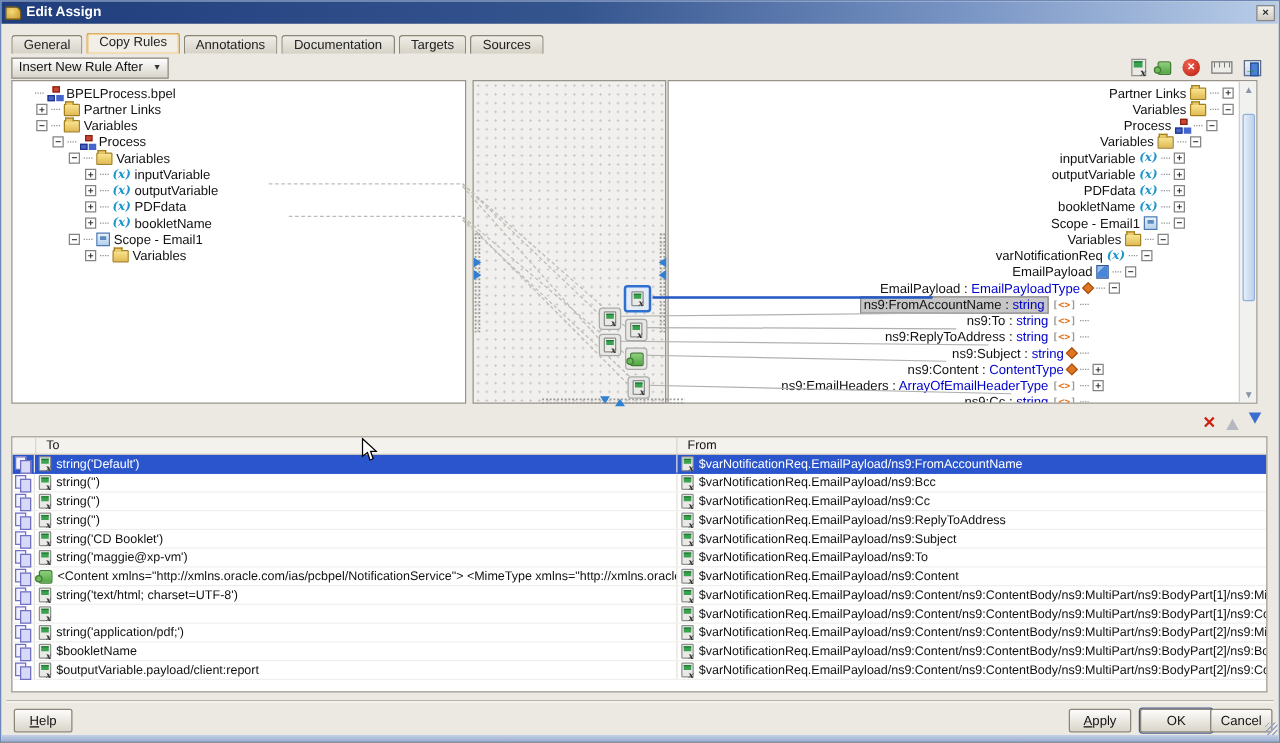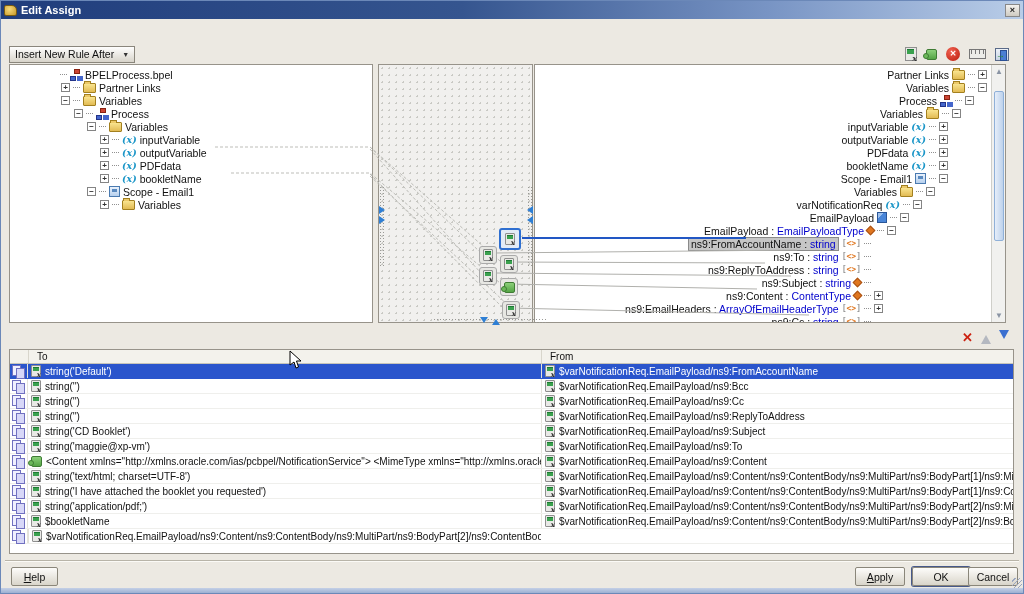--- a/index.html
+++ b/index.html
@@ -24,21 +24,21 @@
 
   
   .rulebar{position:absolute;left:8px;top:44px;width:1008px;height:18px;display:flex;align-items:center;}
   .dropdown{display:inline-flex;align-items:center;gap:8px;height:17px;padding:0 5px;
     background:linear-gradient(#fefefe,#d8d4ca);border:1px solid #8a867c;font-size:10.5px;color:#111;}
   .dd-arrow{font-size:7px;color:#333;}
   .rb-icons{margin-left:auto;display:flex;gap:9px;align-items:center;padding-right:8px;}
 
   
   .panel{position:absolute;background:#fff;border:1px solid #97938a;}
-  .p-left{left:8px;top:63px;width:364px;height:259px;overflow:hidden;padding-left:32px;}
+  .p-left{left:8px;top:63px;width:364px;height:259px;overflow:hidden;}
   .p-canvas{left:377px;top:63px;width:155px;height:259px;background-color:#f1f0ee;
     background-image:radial-gradient(#c9c9c4 1px,transparent 1px);background-size:7px 7px;overflow:hidden;}
   .p-right{left:533px;top:63px;width:472px;height:259px;overflow:hidden;}
 
   .tree{padding-top:3px;}
   .trow{display:flex;align-items:center;height:13px;gap:3px;font-size:10.5px;white-space:nowrap;color:#111;}
   .trow.rt{justify-content:flex-end;}
   .exp{flex:none;width:9px;height:9px;background:#fff;border:1px solid #848484;
     font:bold 8px/7px "Liberation Sans",sans-serif;text-align:center;color:#333;}
   .slot{flex:none;width:9px;display:flex;justify-content:center;}
@@ -138,20 +138,28 @@
 <body>
 
 <div class="dialog">
 
   <div class="titlebar">
     <span class="i-jug icw"></span>
     <span class="ttl">Edit Assign</span>
     <span class="closebtn">×</span>
   </div>
 
+  <div class="tabs" id="tabs">
+      <div class="tab">General</div>
+      <div class="tab active">Copy Rules</div>
+      <div class="tab">Annotations</div>
+      <div class="tab">Documentation</div>
+      <div class="tab">Targets</div>
+      <div class="tab">Sources</div>
+    </div>
 
   <div class="rulebar">
     <div class="dropdown">
       <span>Insert New Rule After</span>
       <span class="dd-arrow">▼</span>
     </div>
     <div class="rb-icons" id="rb-icons">
         <span class="icw ">
           <span class="i-tcalc"></span>
         </span>
@@ -719,21 +727,20 @@
         <div class="rrow">
           <div class="c0">
             <span class="icw">
               <span class="i-copy"></span>
             </span>
           </div>
           <div class="cf">
             <span class="icw">
               <span class="i-calc"></span>
             </span>
-            <span>string('I have attached the booklet you requested')</span>
           </div>
           <div class="ct">
             <span class="icw">
               <span class="i-calc"></span>
             </span>
             <span>$varNotificationReq.EmailPayload/ns9:Content/ns9:ContentBody/ns9:MultiPart/ns9:BodyPart[1]/ns9:ContentBody</span>
           </div>
         </div>
         <div class="rrow">
           <div class="c0">
@@ -771,20 +778,26 @@
               <span class="i-calc"></span>
             </span>
             <span>$varNotificationReq.EmailPayload/ns9:Content/ns9:ContentBody/ns9:MultiPart/ns9:BodyPart[2]/ns9:BodyPartName</span>
           </div>
         </div>
         <div class="rrow">
           <div class="c0">
             <span class="icw">
               <span class="i-copy"></span>
             </span>
+          </div>
+          <div class="cf">
+            <span class="icw">
+              <span class="i-calc"></span>
+            </span>
+            <span>$outputVariable.payload/client:report</span>
           </div>
           <div class="ct">
             <span class="icw">
               <span class="i-calc"></span>
             </span>
             <span>$varNotificationReq.EmailPayload/ns9:Content/ns9:ContentBody/ns9:MultiPart/ns9:BodyPart[2]/ns9:ContentBody</span>
           </div>
         </div>
       </div>
   </div>

